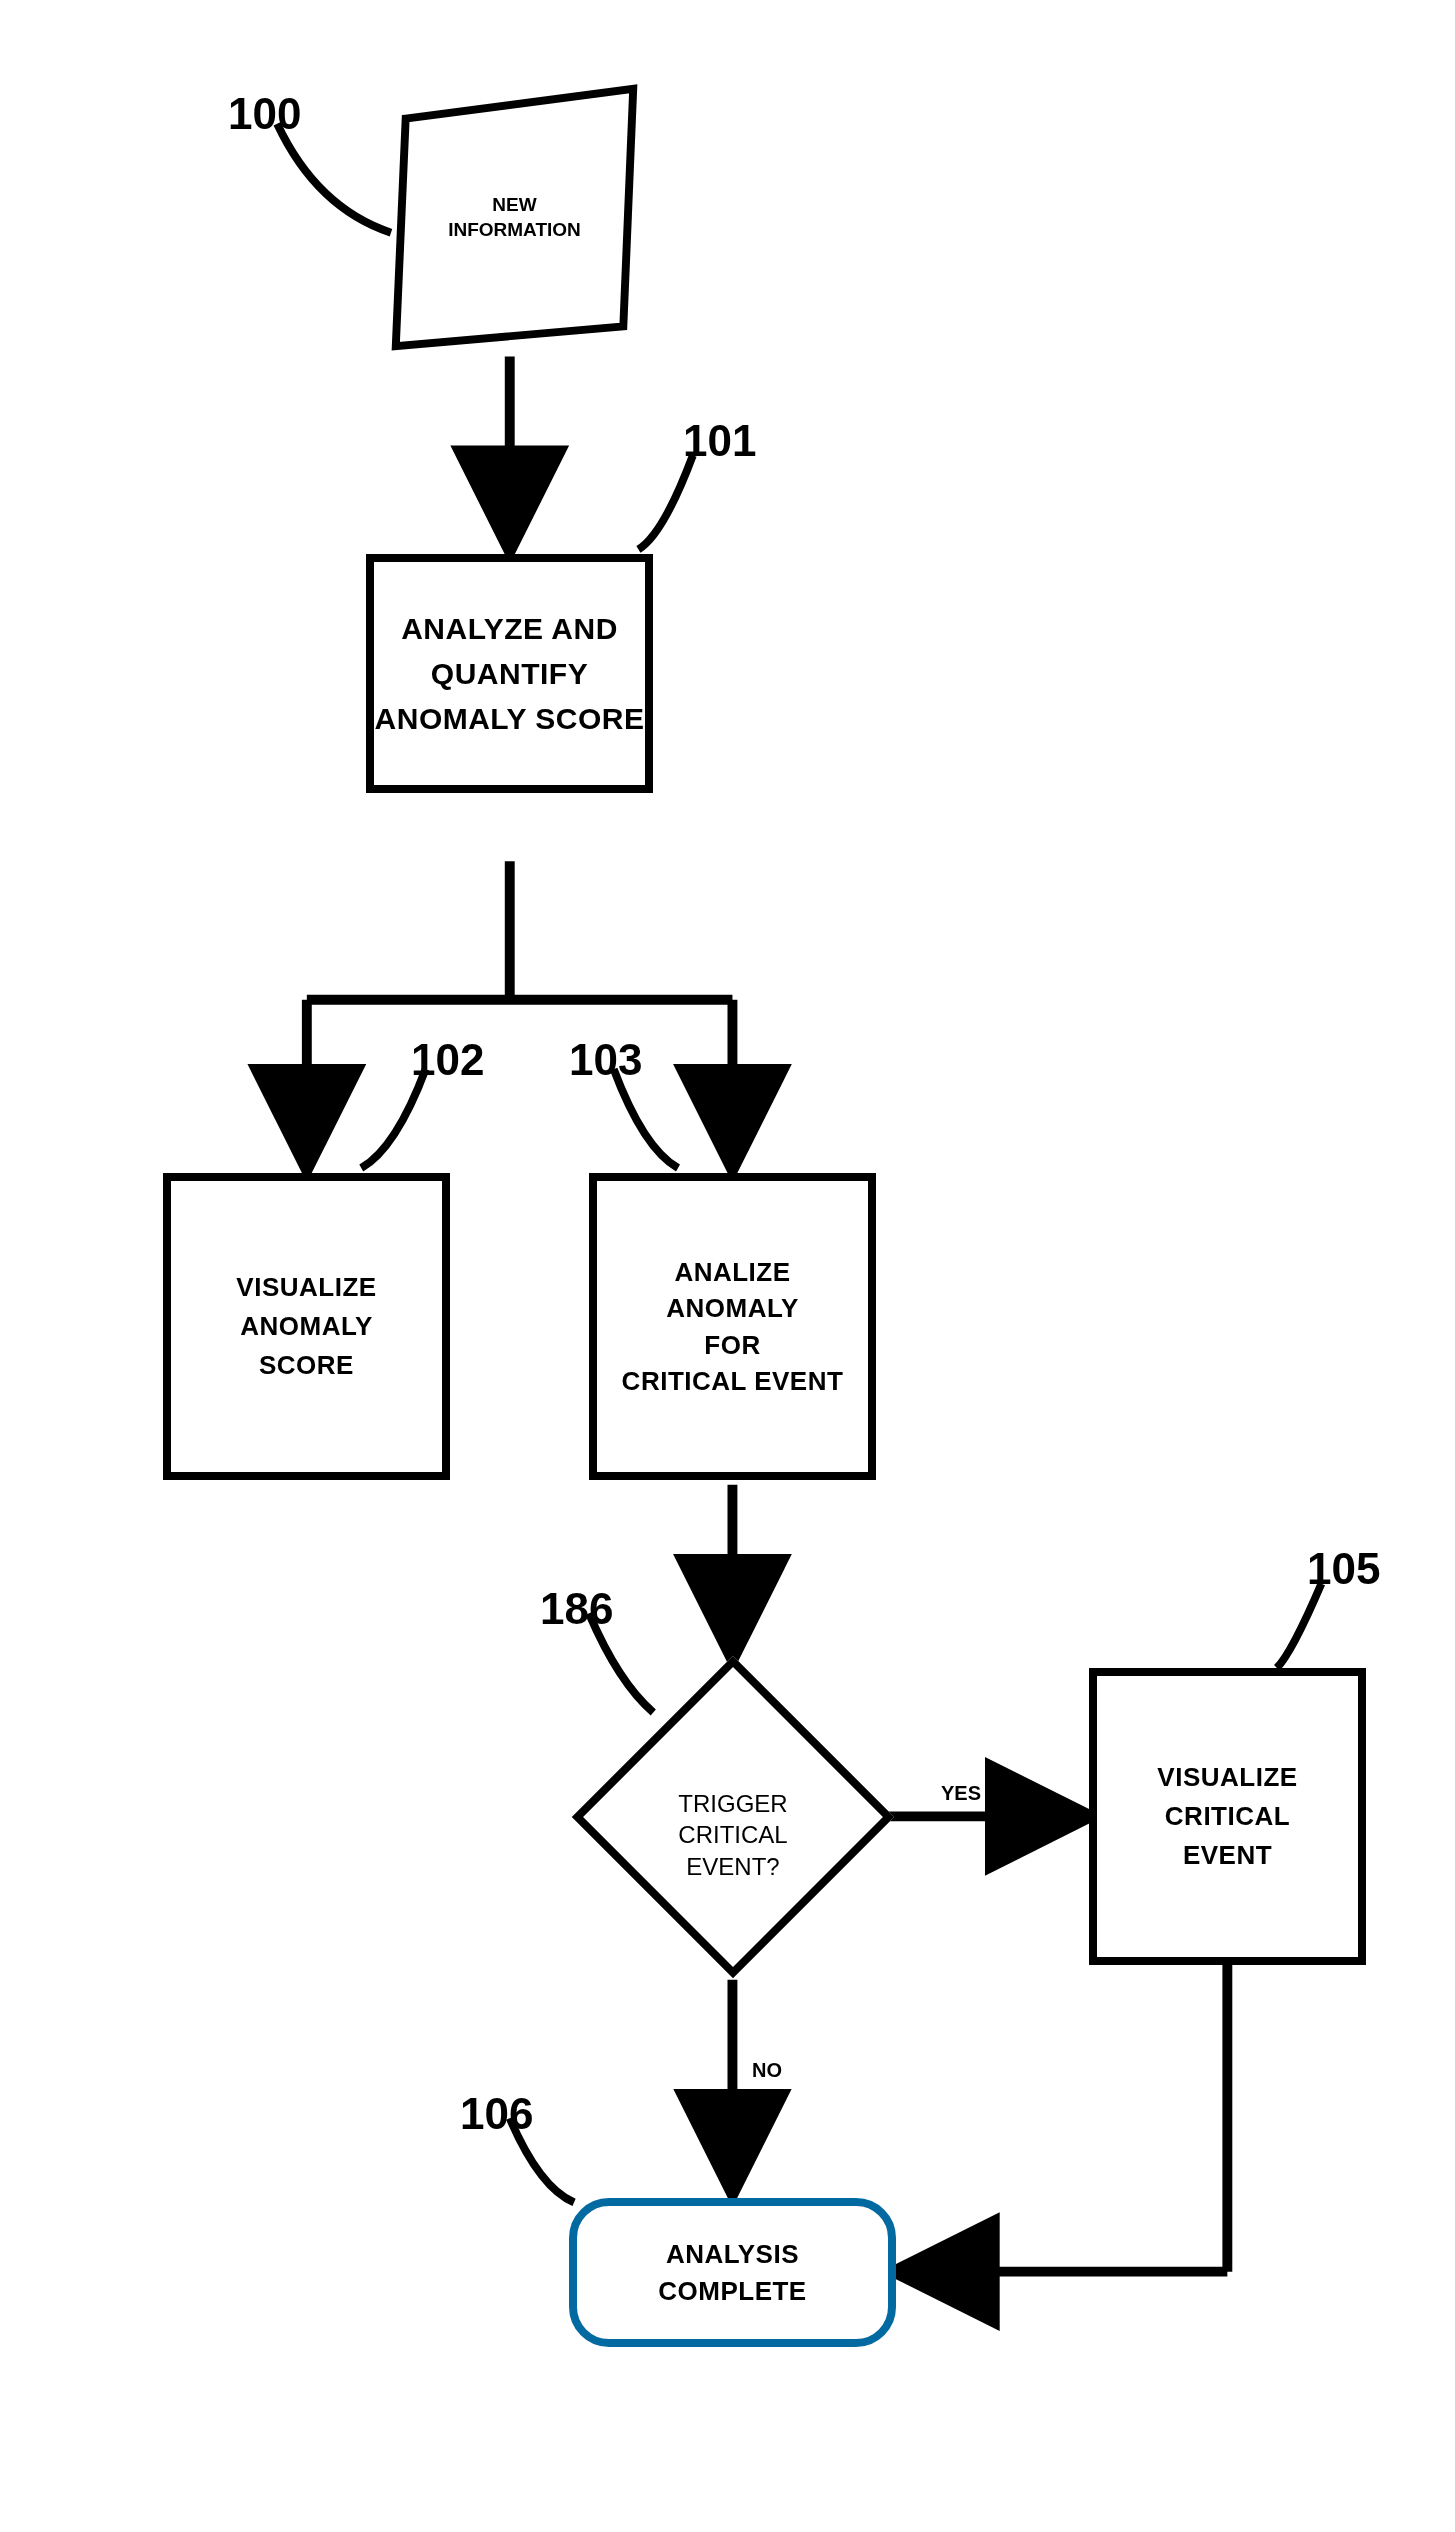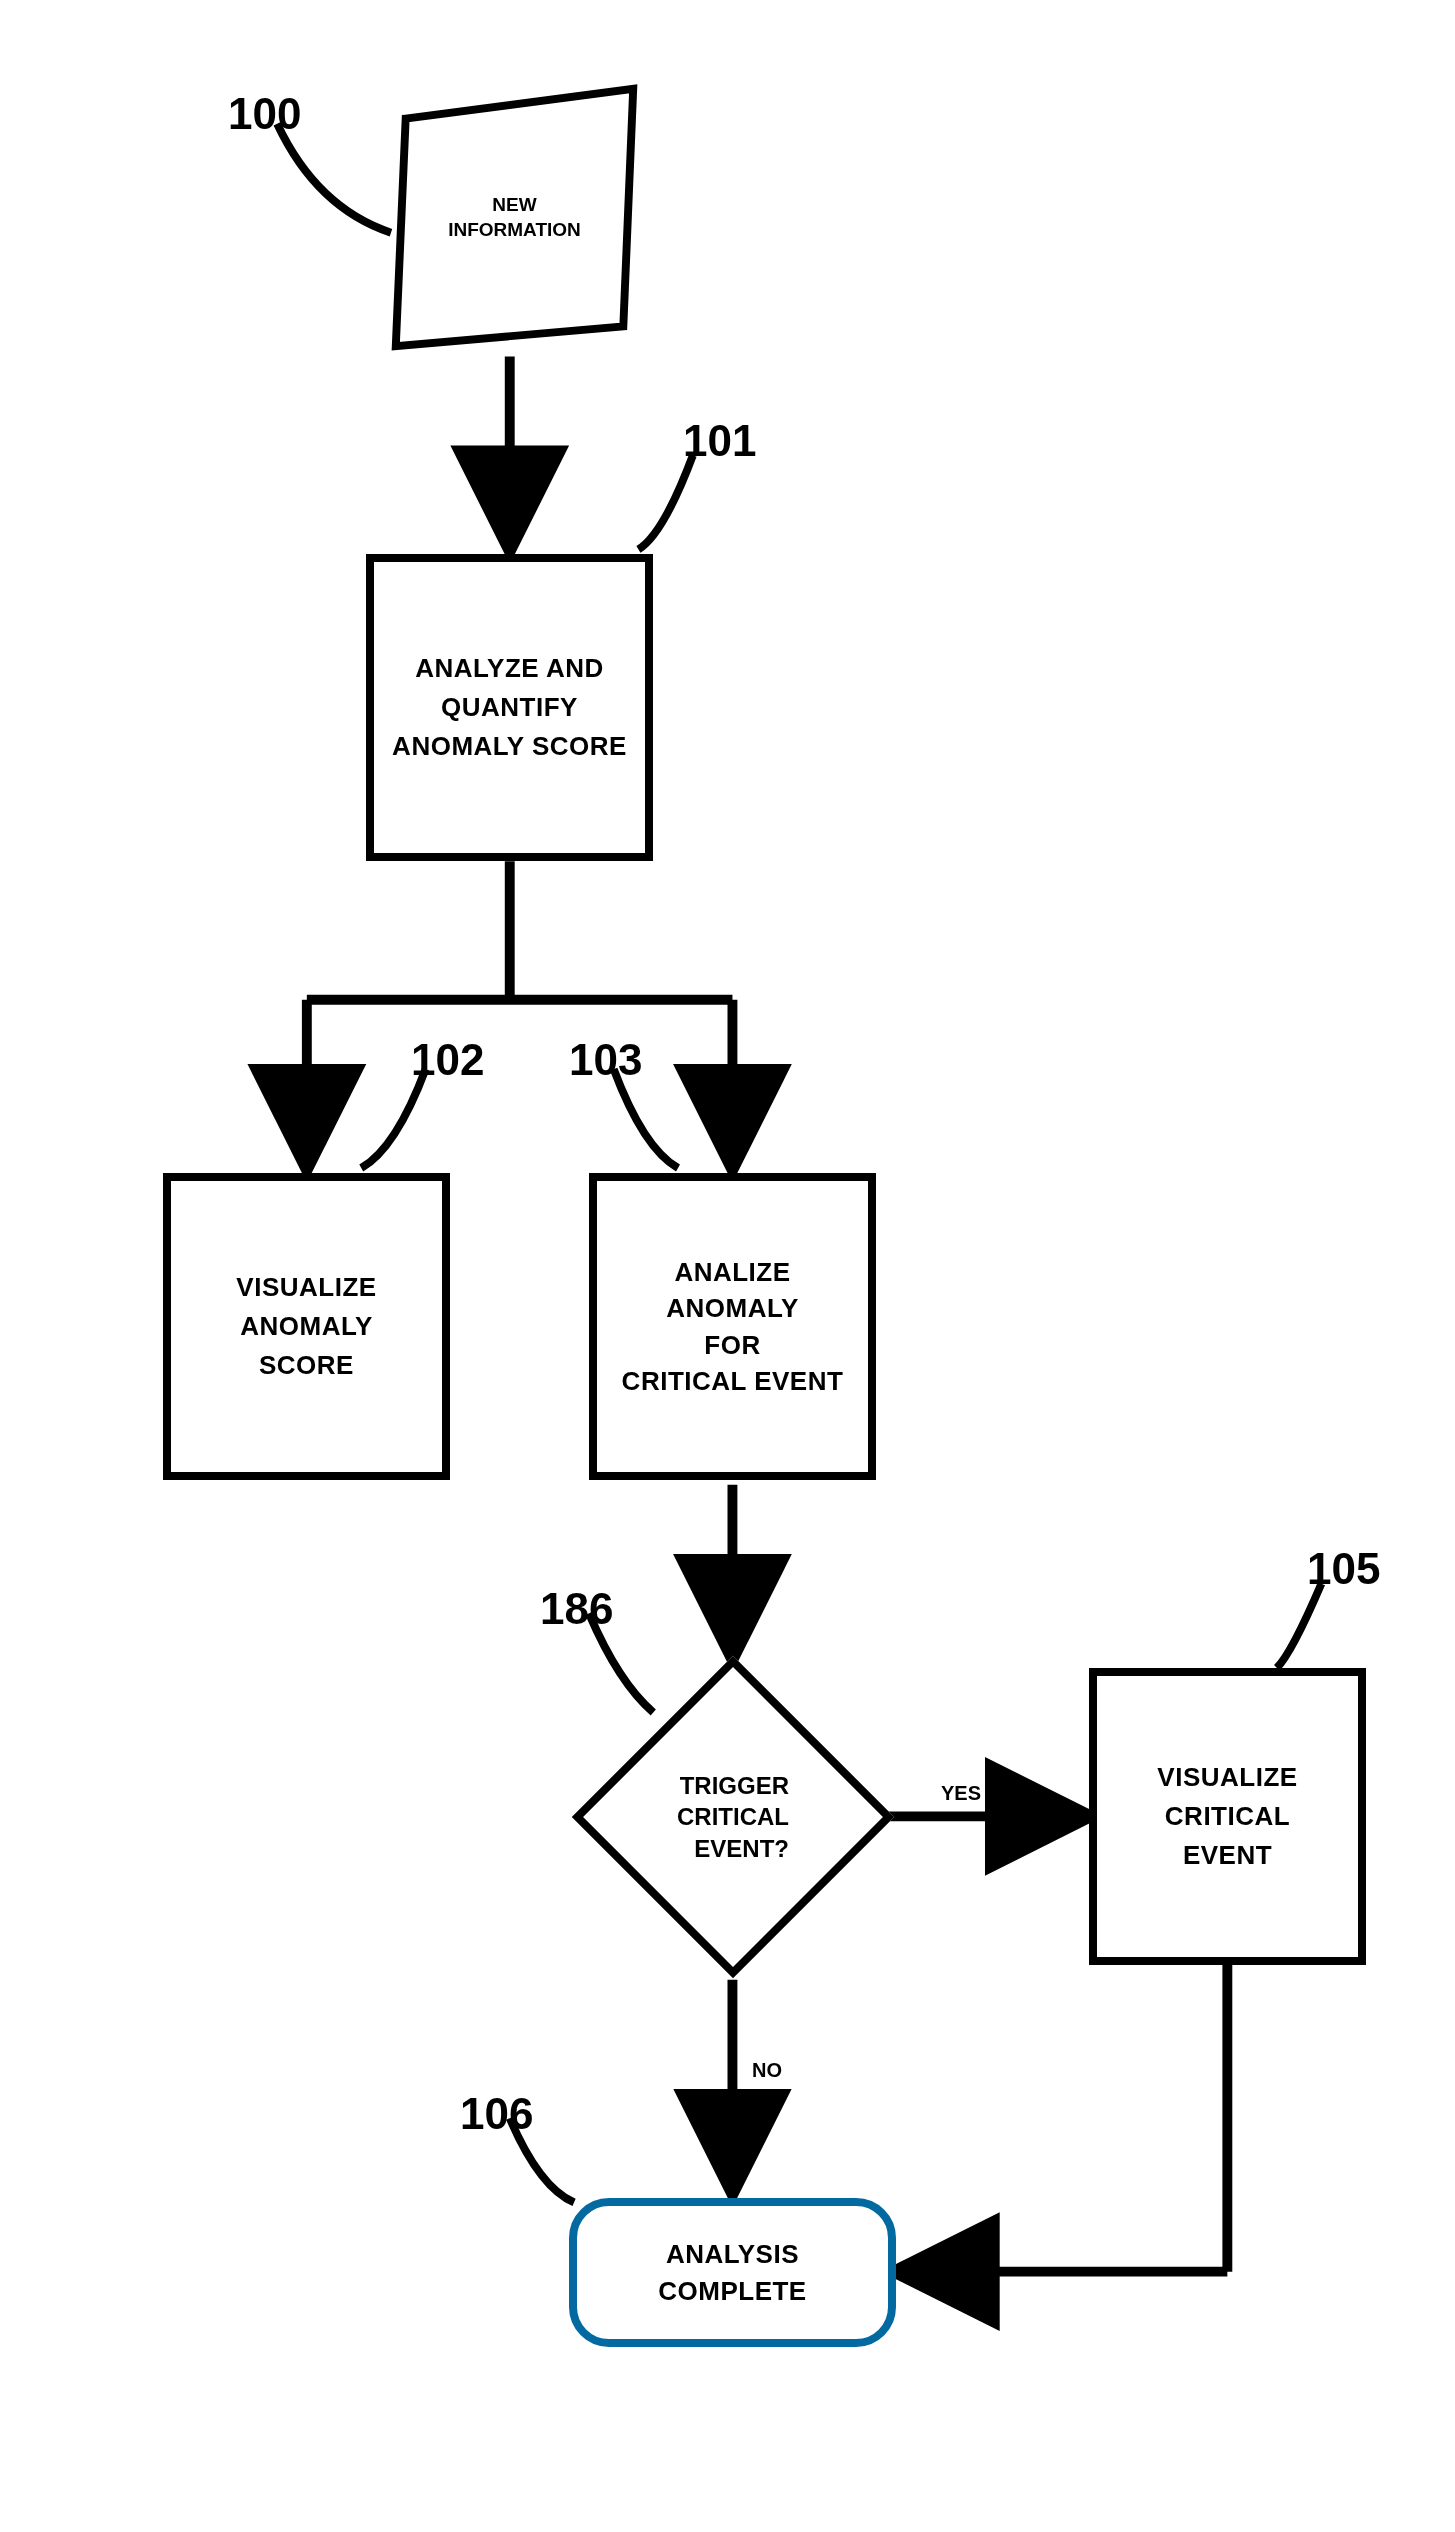--- a/index.html
+++ b/index.html
@@ -38,26 +38,26 @@
     }
     .diamond {
       width: 100%;
       height: 100%;
       transform: rotate(45deg);
       border: 8px solid #000;
       background: #fff;
     }
     .diamond-text {
       position: absolute;
-      top: 0; left: 0; width: 100%; height: 100%;
+      top: 18px; left: 0; width: 100%; height: 100%;
       display: flex;
       align-items: center;
       justify-content: center;
-      text-align: right;
-      font-weight: bold;
+      text-align: center;
+      font-weight: normal;
     }
     
     .para {
       position: absolute;
     }
     .para svg { position: absolute; top: 0; left: 0; }
     .para-text {
       position: absolute;
       top: 0; left: 0; width: 100%; height: 100%;
       display: flex; align-items: center; justify-content: center;
@@ -121,21 +121,21 @@
   <div class="para" style="left:376px; top:79px; width:277px; height:277px;">
     <svg width="277" height="277" viewBox="0 0 280 280">
       <polygon points="30,40 260,10 250,250 20,270" fill="#fff" stroke="#000" stroke-width="8"></polygon>
     </svg>
     <div class="para-text" style="font-size:19px; line-height:1.3;">
       <span style="white-space:pre-line;">NEW
 INFORMATION</span>
     </div>
   </div>
 
-  <div class="node box" style="left:366px; top:554px; width:287px; height:307px; font-size:26px; line-height:1.5;">
+  <div class="node box" style="left:366px; top:554px; width:287px; height:239px; font-size:30px; line-height:1.5;">
     <span style="white-space:pre-line;">ANALYZE AND
 QUANTIFY
 ANOMALY SCORE</span>
   </div>
 
   <div class="node box" style="left:163px; top:1173px; width:287px; height:307px; font-size:26px; line-height:1.5;">
     <span style="white-space:pre-line;">VISUALIZE
 ANOMALY
 SCORE</span>
   </div>

